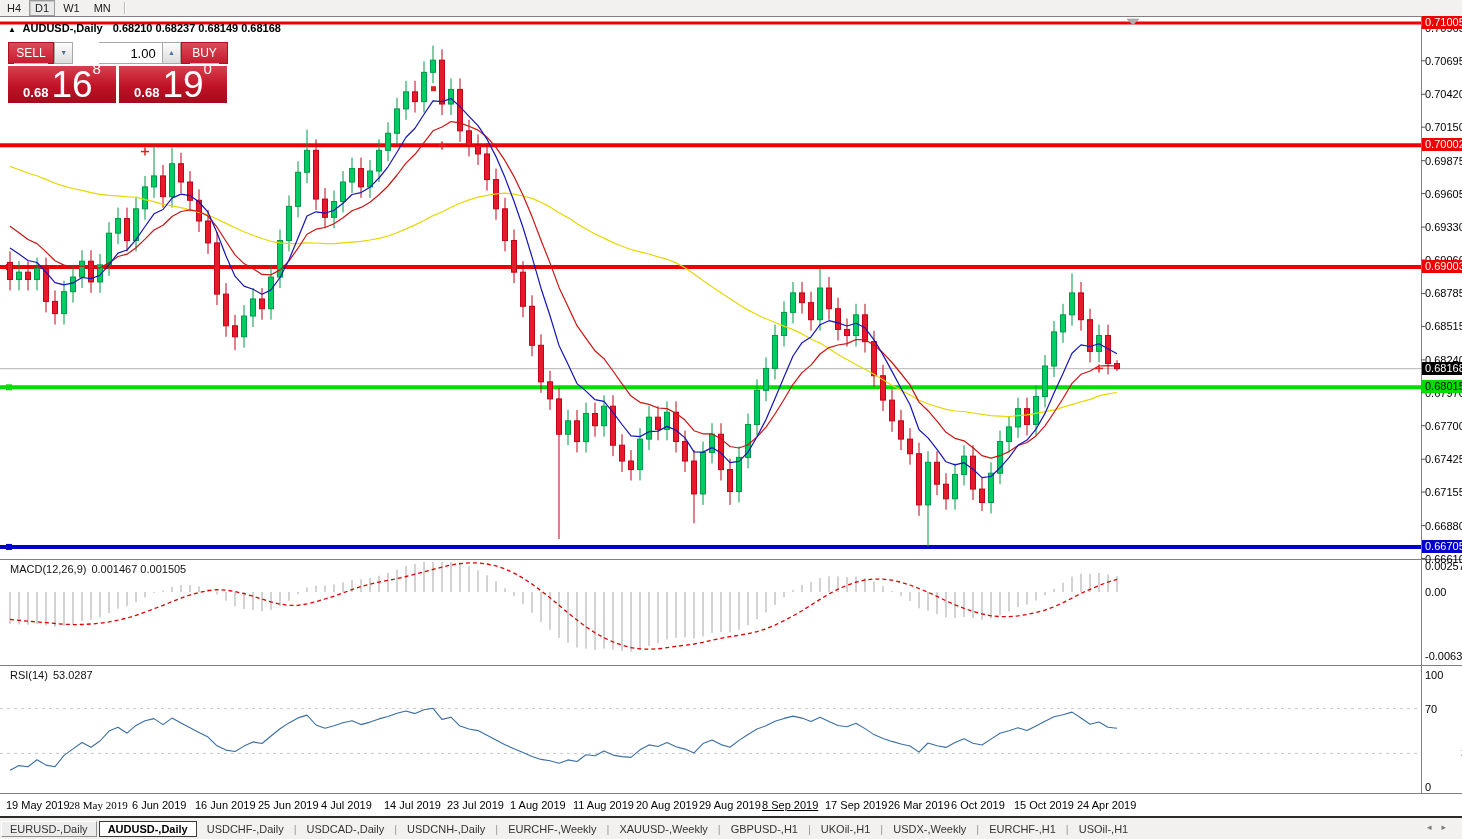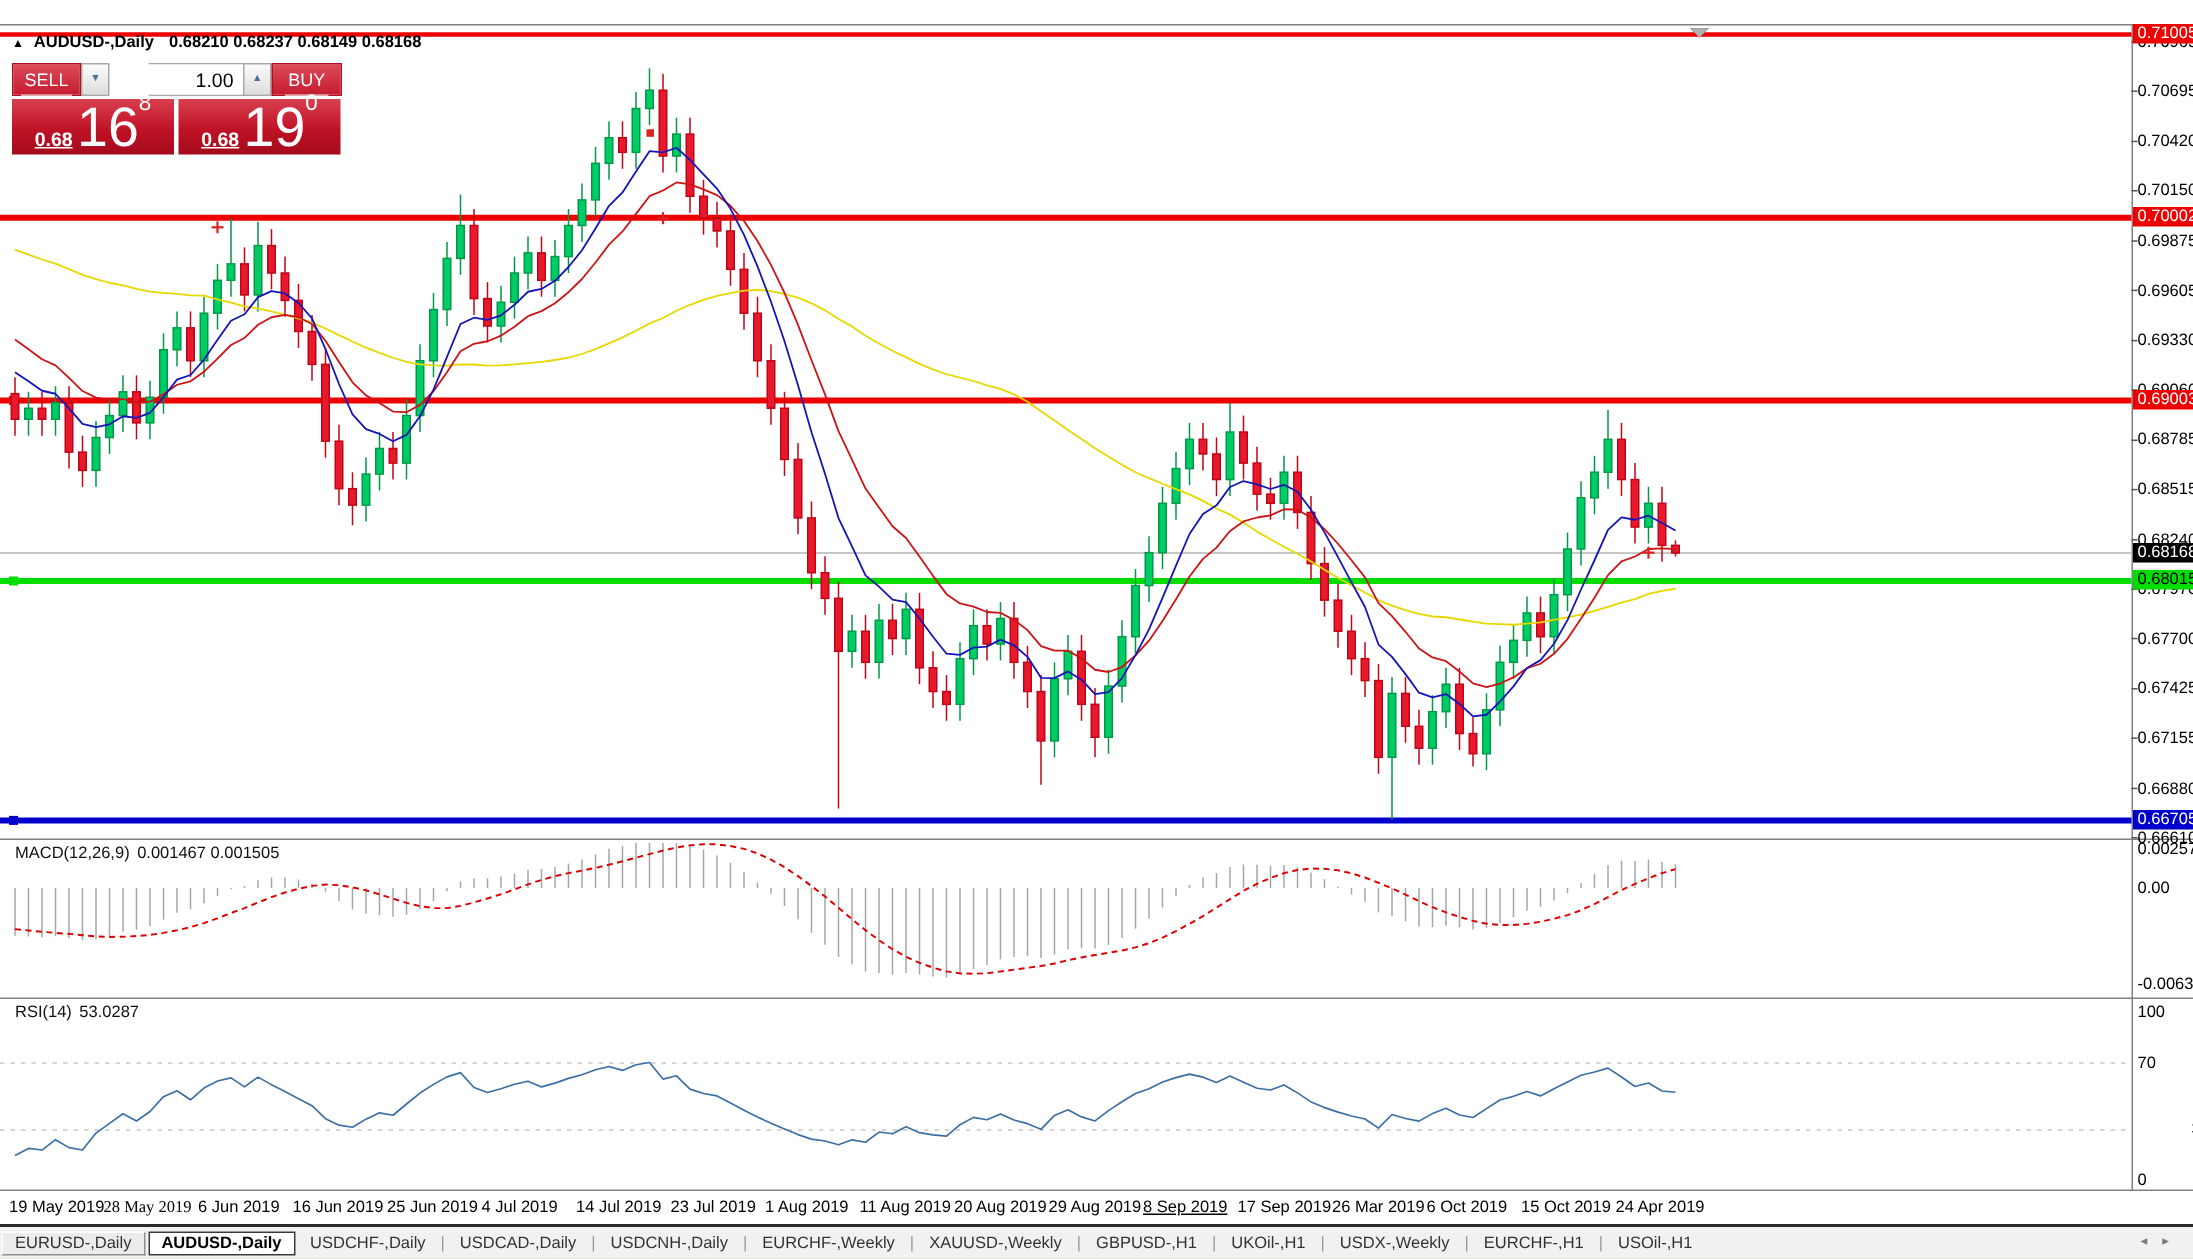--- a/index.html
+++ b/index.html
@@ -34,37 +34,44 @@
   .tp-btn span{display:inline-block;padding:0 2px;border-bottom:1px solid rgba(255,255,255,.65);}
   .spin{width:21px;background:linear-gradient(180deg,#fcfcfc,#dcdcdc);border:1px solid #a8a8a8;
         box-sizing:border-box;text-align:center;font-size:7px;color:#4a6f9b;line-height:20px;cursor:pointer;}
   .vol{width:68px;border:1px solid #a8a8a8;border-left:none;border-right:none;box-sizing:border-box;margin-left:26px;}
   .vol input{width:100%;height:100%;border:none;outline:none;text-align:right;font-size:13px;
              padding:0 6px 0 0;box-sizing:border-box;font-family:"Liberation Sans",sans-serif;}
   .tp-row2{display:flex;margin-top:2px;}
   .tp-price{width:108px;height:37px;background:linear-gradient(180deg,#d8404f 0%,#c01226 55%,#a30b1c 100%);
             color:#fff;display:flex;align-items:flex-end;justify-content:center;padding-bottom:3px;box-sizing:border-box;}
   .tp-price + .tp-price{margin-left:3px;}
-  .tp-small{font-size:13px;font-weight:bold;margin-right:3px;line-height:15px;text-decoration:underline;}
+  .tp-small{font-size:13px;font-weight:bold;margin-right:3px;line-height:15px;}
   .tp-big{font-size:37px;line-height:30px;font-weight:normal;}
   .tp-sup{font-size:15px;line-height:34px;vertical-align:top;position:relative;top:-14px;}
   
   .tabbar{position:absolute;left:0;top:816px;width:1462px;height:23px;background:#f2f1f0;
           border-top:2px solid #2b2b2b;box-sizing:border-box;display:flex;align-items:center;font-size:11px;color:#333;}
   .tab{padding:1px 8px;margin:0 1px;white-space:nowrap;cursor:pointer;}
   .tab.first{border:1px solid;border-color:#fdfdfd #8f8f8f #8f8f8f #fdfdfd;background:#ececec;}
   .tab.active{background:#fff;border:1px solid #3a3a3a;font-weight:bold;color:#000;}
   .tab-sep{color:#9a9a9a;margin:0 1px;}
   .tab-arrows{position:absolute;right:6px;top:4px;color:#7a7a7a;font-size:9px;letter-spacing:10px;cursor:pointer;}
 </style>
 </head>
 <body>
 
 <div class="app">
 
+  <div class="toolbar" id="toolbar">
+      <div class="tf-btn">H4</div>
+      <div class="tf-btn active">D1</div>
+      <div class="tf-btn">W1</div>
+      <div class="tf-btn">MN</div>
+      <div class="tb-sep"></div>
+    </div>
 
   <div class="chart-window">
     <svg id="chart-svg" width="1462" height="800">
         <line x1="0" y1="0.5" x2="1462" y2="0.5" stroke="#808080" stroke-width="1"></line>
         <line x1="0" y1="543.5" x2="1462" y2="543.5" stroke="#808080" stroke-width="1"></line>
         <line x1="0" y1="544.5" x2="1462" y2="544.5" stroke="#ffffff" stroke-width="1"></line>
         <line x1="0" y1="649.5" x2="1462" y2="649.5" stroke="#808080" stroke-width="1"></line>
         <line x1="0" y1="650.5" x2="1462" y2="650.5" stroke="#ffffff" stroke-width="1"></line>
         <line x1="0" y1="777.5" x2="1462" y2="777.5" stroke="#808080" stroke-width="1"></line>
         <line x1="1421.5" y1="0" x2="1421.5" y2="778" stroke="#808080" stroke-width="1"></line>

